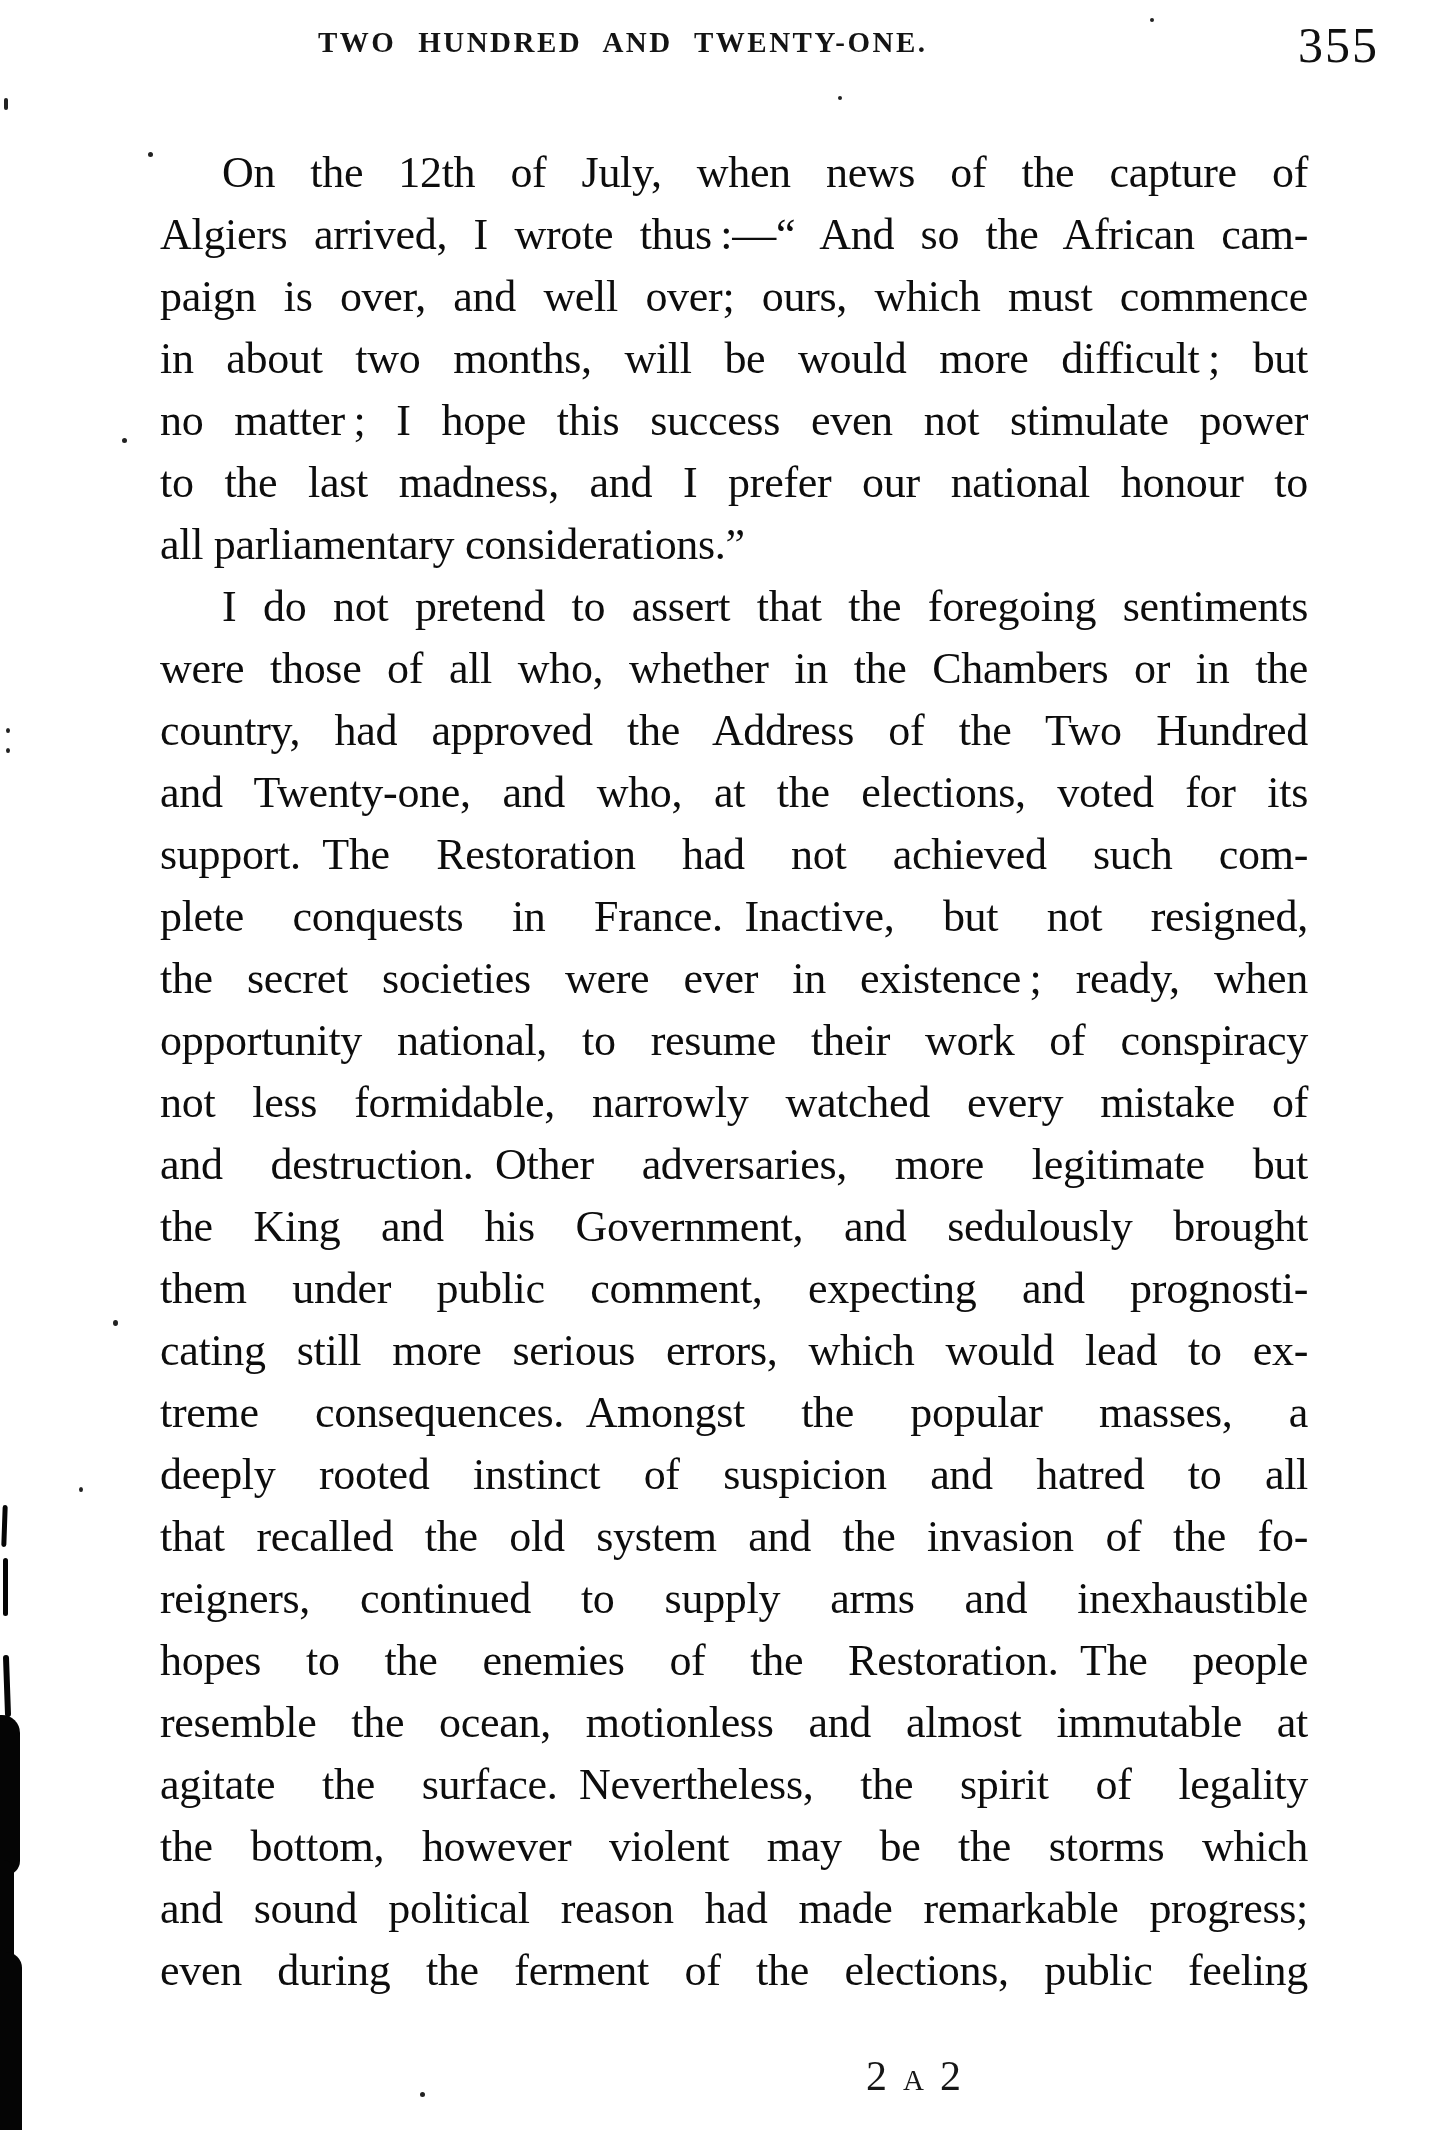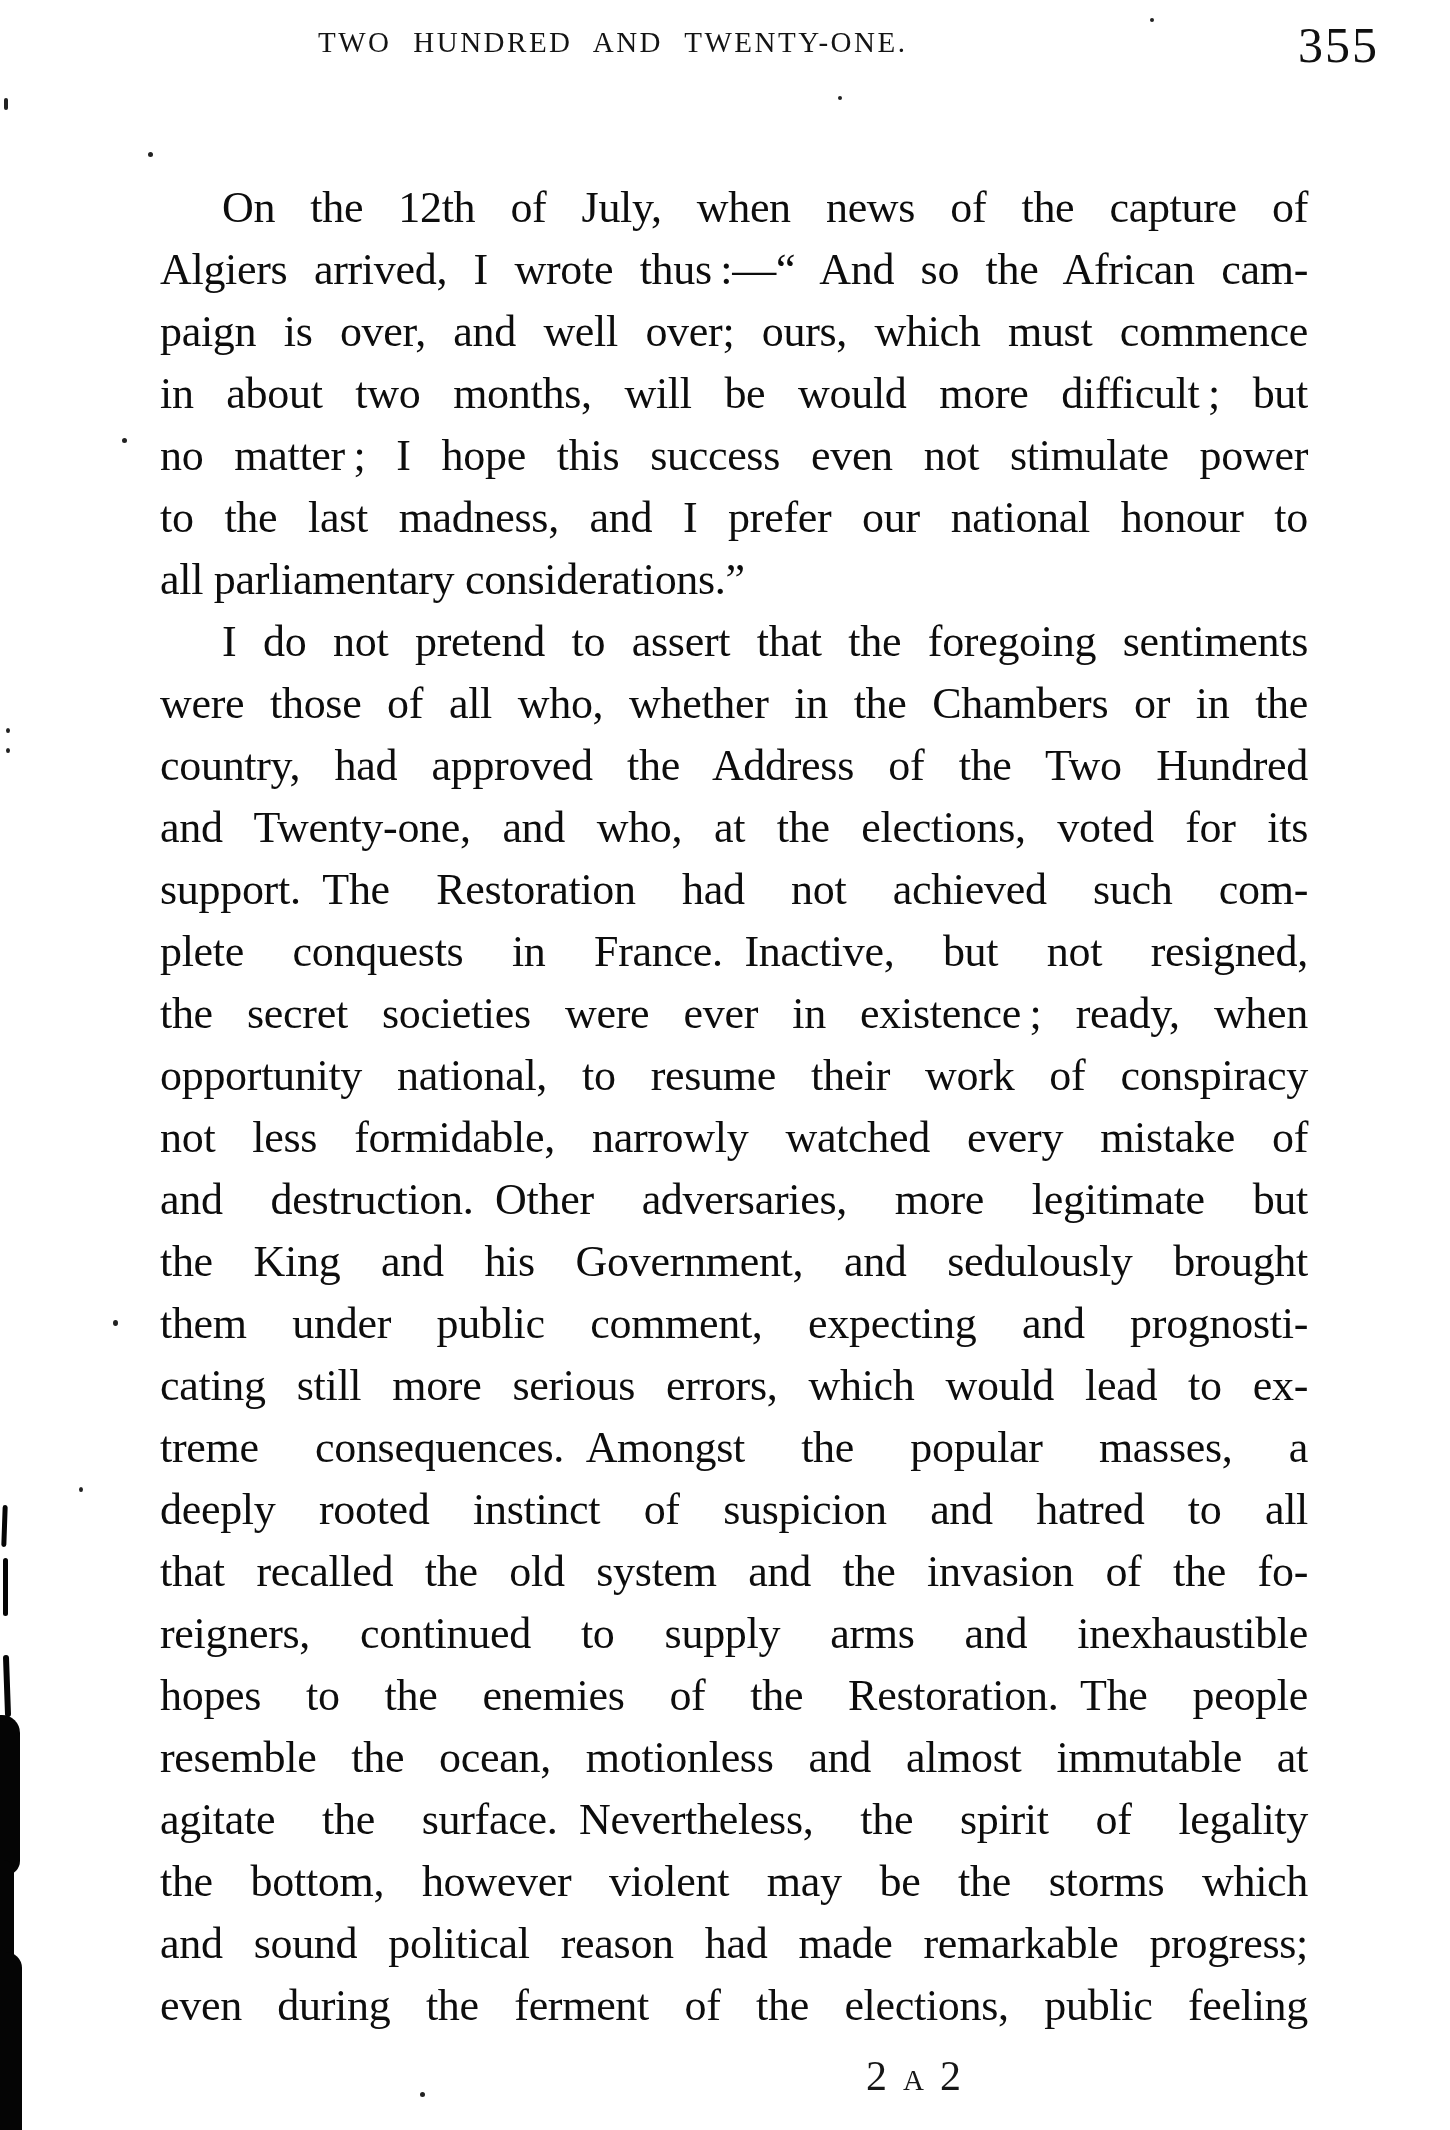--- a/index.html
+++ b/index.html
@@ -8,28 +8,28 @@
     background:#ffffff;
     position:relative;
     overflow:hidden;
     font-family:"Liberation Serif","DejaVu Serif",serif;
     color:#0c0c0c;
   }
   .page{position:absolute;inset:0;}
   .running-head{
     position:absolute;left:318px;top:26px;
     font-size:29px;letter-spacing:2.5px;word-spacing:12px;
-    color:#141414;white-space:nowrap;
+    color:#141414;white-space:nowrap;font-weight:bold;
   }
   .page-number{
     position:absolute;left:1298px;top:16px;
     font-size:50px;color:#101010;letter-spacing:2px;
   }
   .body-text{
-    position:absolute;left:160px;top:142px;width:1148px;margin-top:35px;
+    position:absolute;left:160px;top:142px;width:1148px;
   }
   .line{
     height:62px;line-height:62px;
     font-size:44px;letter-spacing:-0.3px;
     text-align:justify;text-align-last:justify;
     white-space:nowrap;
     color:#0d0d0d;
   }
   .line.indent{padding-left:62px;}
   .line.unjustified{text-align:center;text-align-last:left;}

